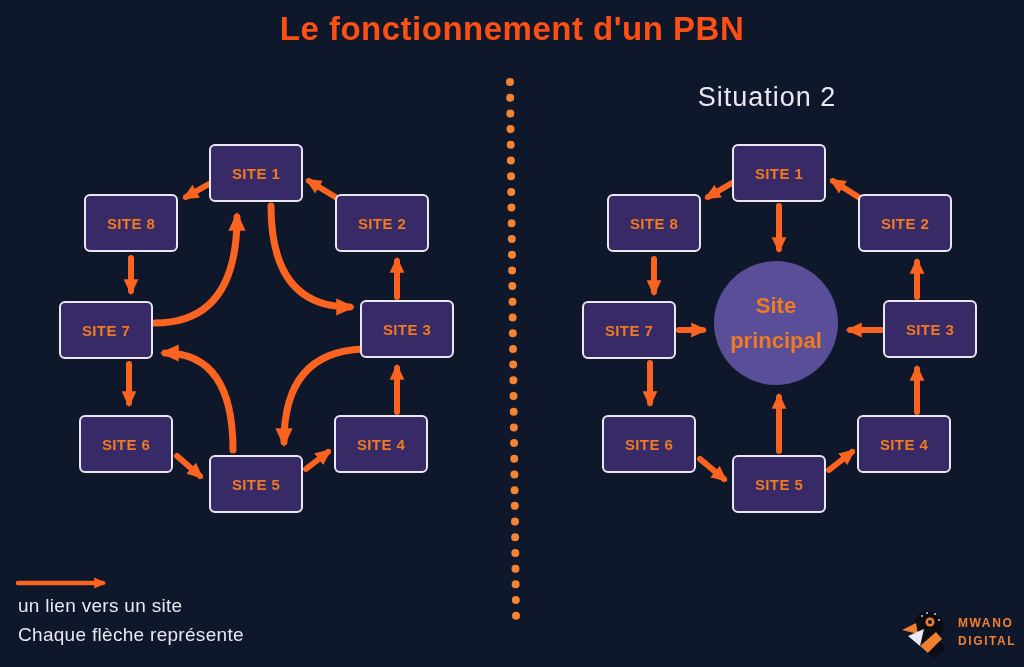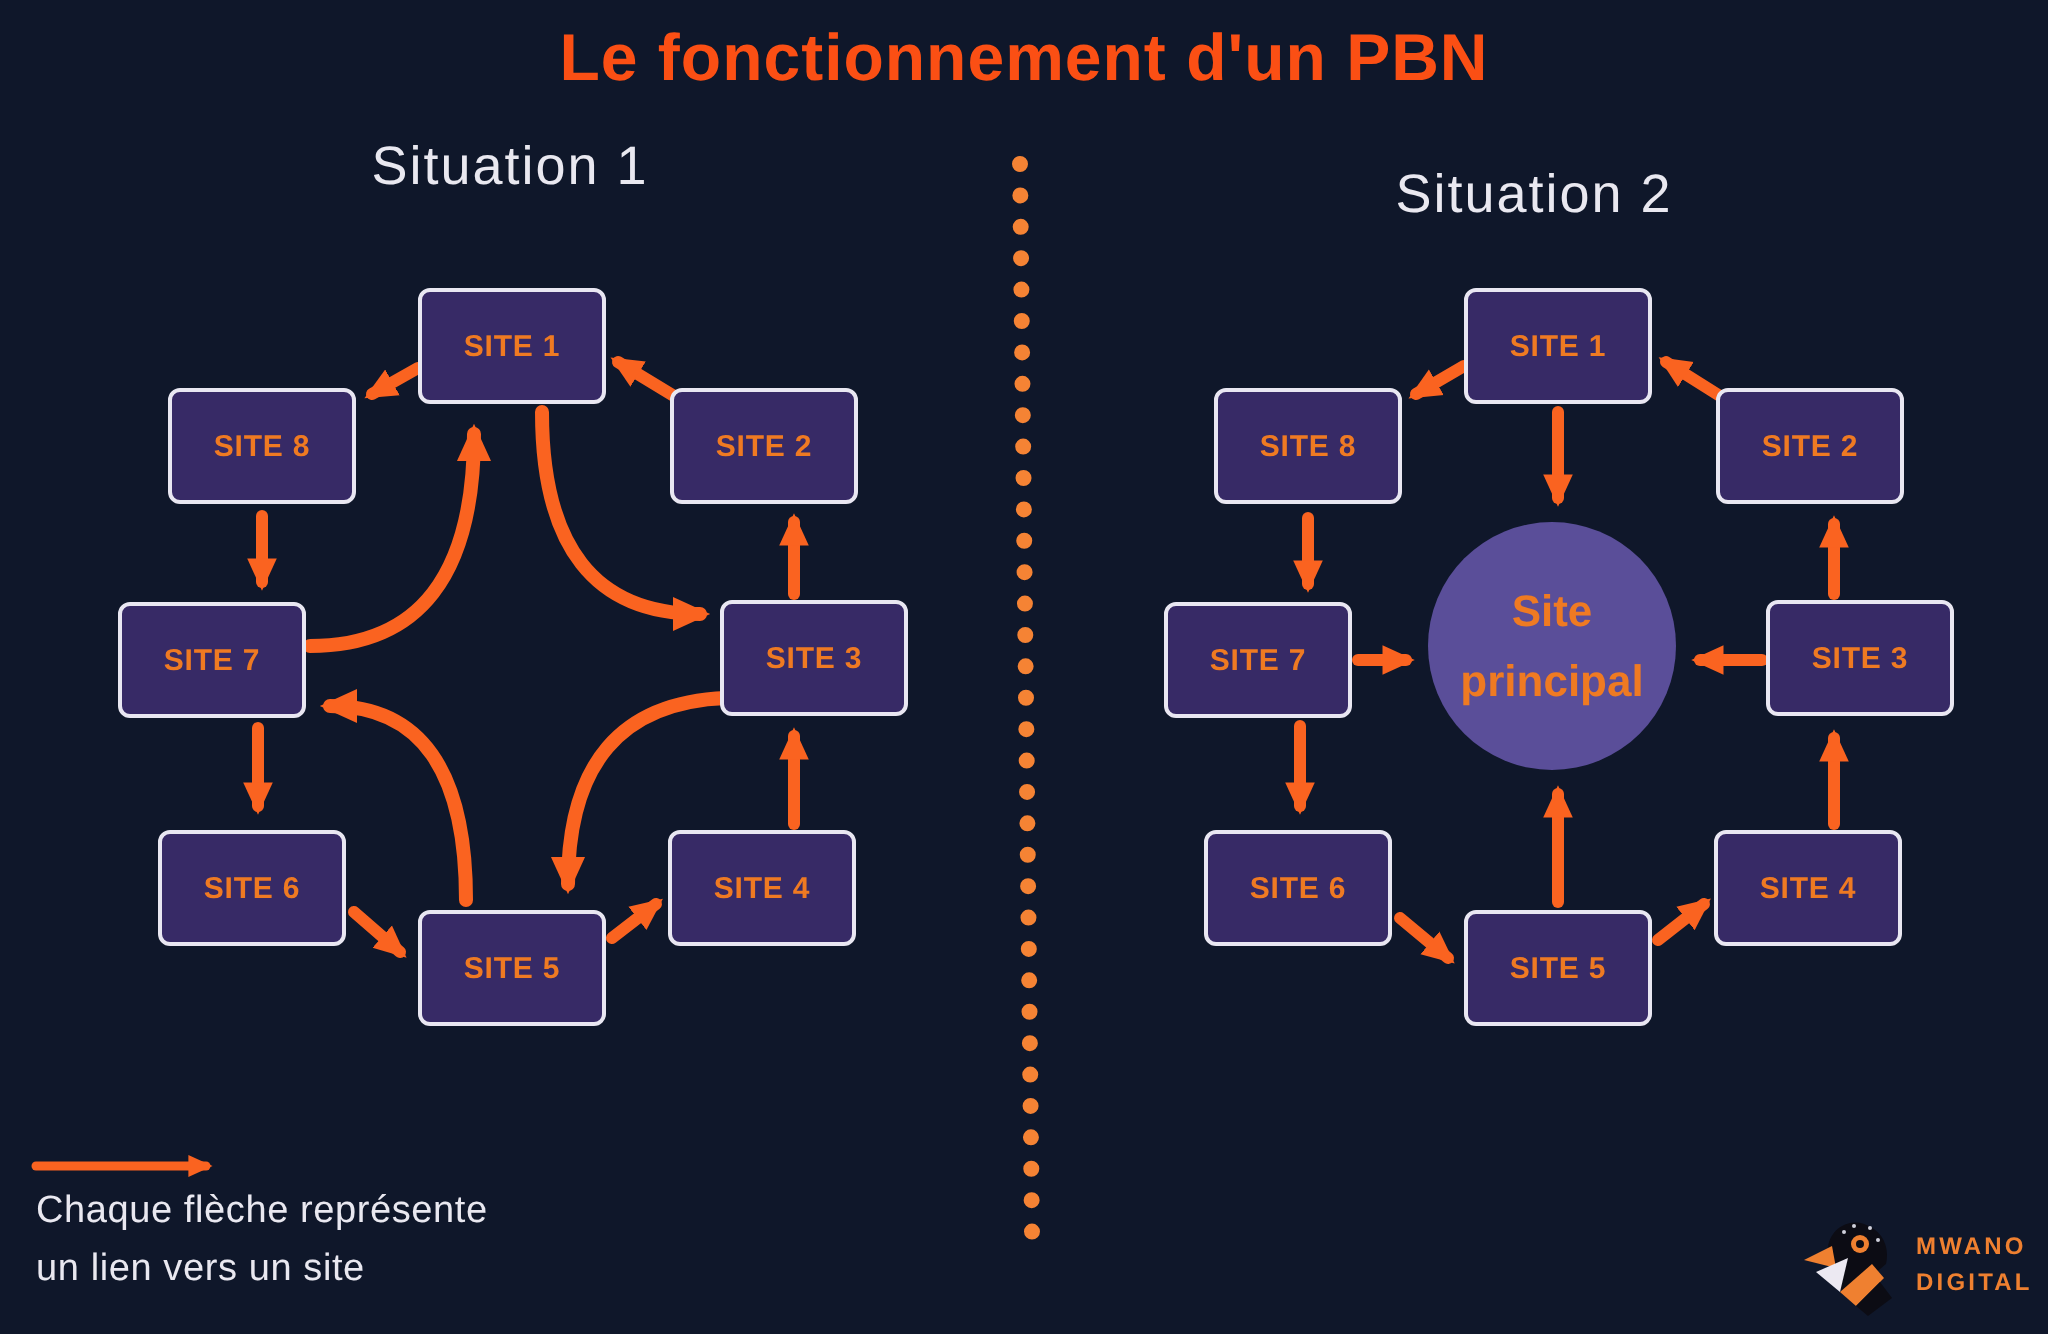--- a/index.html
+++ b/index.html
@@ -101,21 +101,20 @@
       <path d="M779,206 L779,249" marker-end="url(#ah)"></path>
       <path d="M679,330 L703,330" marker-end="url(#ah)"></path>
       <path d="M881,330 L850,330" marker-end="url(#ah)"></path>
       <path d="M779,451 L779,397" marker-end="url(#ah)"></path>
     </g>
 
     <path d="M18,583 L103,583" stroke="#fa6320" stroke-width="4.5" fill="none" stroke-linecap="round" marker-end="url(#ah)"></path>
   </svg>
 
   <h1 class="title">Le fonctionnement d'un PBN</h1>
-  <div class="sit-header sit1">Situation 1</div>
   <div class="sit-header sit2">Situation 2</div>
 
   <div class="site" style="left:209px;top:144px">SITE 1</div>
   <div class="site" style="left:335px;top:194px">SITE 2</div>
   <div class="site" style="left:360px;top:300px">SITE 3</div>
   <div class="site" style="left:334px;top:415px">SITE 4</div>
   <div class="site" style="left:209px;top:455px">SITE 5</div>
   <div class="site" style="left:79px;top:415px">SITE 6</div>
   <div class="site" style="left:59px;top:301px">SITE 7</div>
   <div class="site" style="left:84px;top:194px">SITE 8</div>
@@ -128,22 +127,22 @@
   <div class="site" style="left:602px;top:415px">SITE 6</div>
   <div class="site" style="left:582px;top:301px">SITE 7</div>
   <div class="site" style="left:607px;top:194px">SITE 8</div>
 
   <div class="principal">
     <div>Site</div>
     <div>principal</div>
   </div>
 
   <div class="legend">
+    <div>un lien vers un site</div>
     <div>Chaque flèche représente</div>
-    <div>un lien vers un site</div>
   </div>
 
   <div class="logo">
     <svg width="52" height="52" viewBox="0 0 52 52">
       <path d="M14,21 C13,10 23,3 32,6 C41,9 45,17 43,26 L24,42 C17,36 14,29 14,21 Z" fill="#0c0c14"></path>
       <polygon points="2,24 16,17 18,28" fill="#ef8030"></polygon>
       <polygon points="8,30 24,23 20,40" fill="#ece9f2"></polygon>
       <polygon points="20,40 36,26 42,33 28,47" fill="#ef8030"></polygon>
       <polygon points="28,47 40,35 46,43 34,52" fill="#0c0c14"></polygon>
       <circle cx="30" cy="16" r="4.5" fill="#ef8030"></circle>

